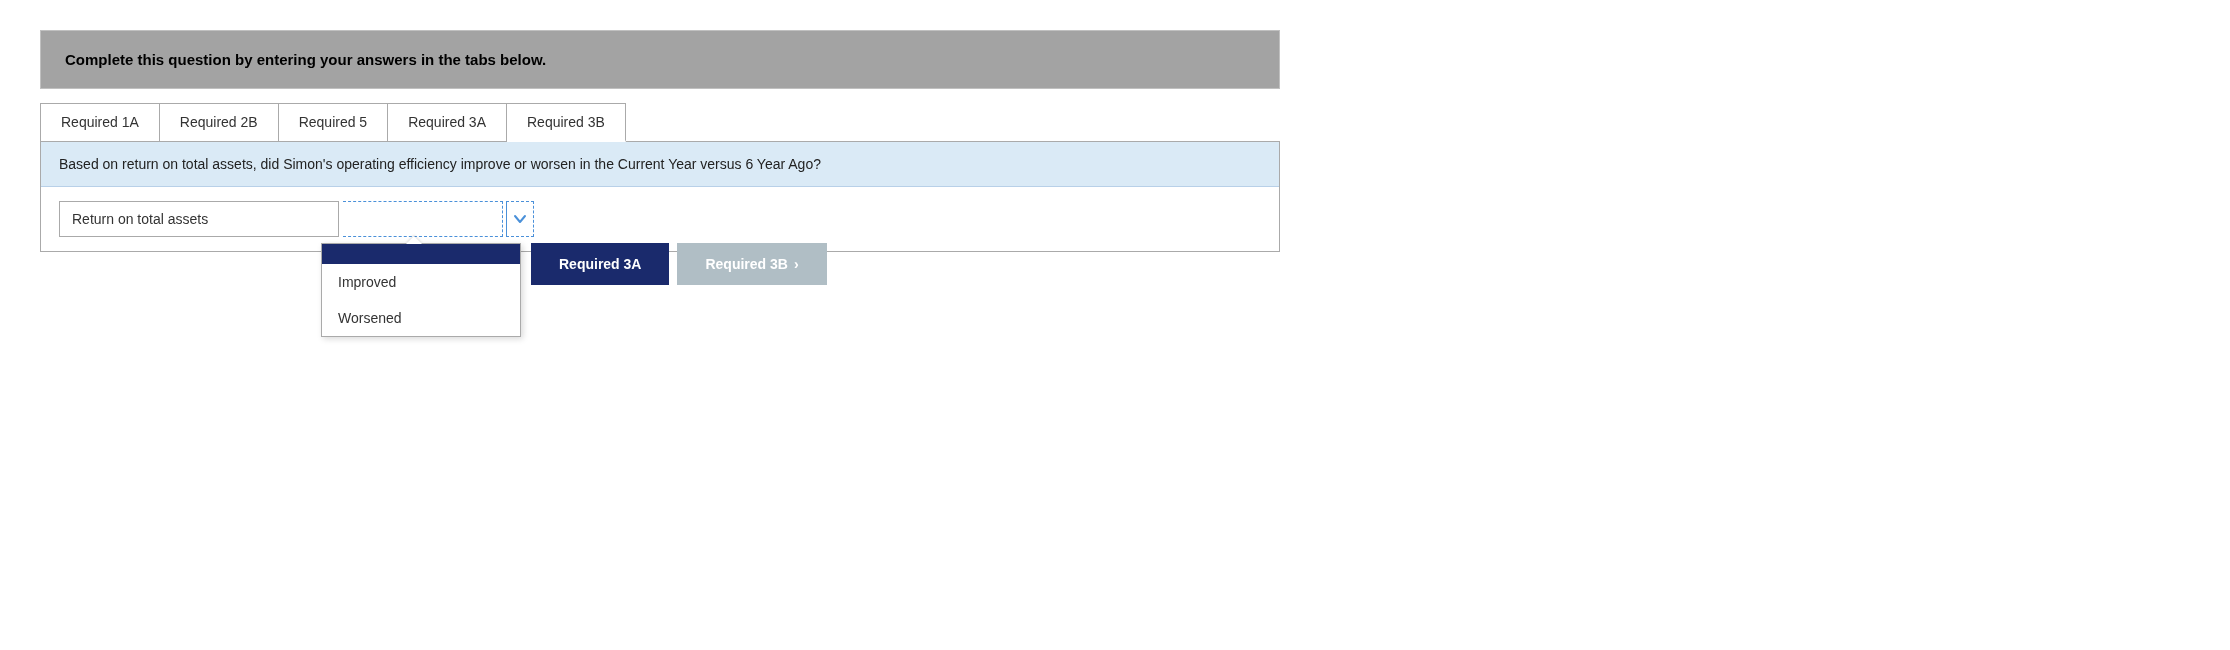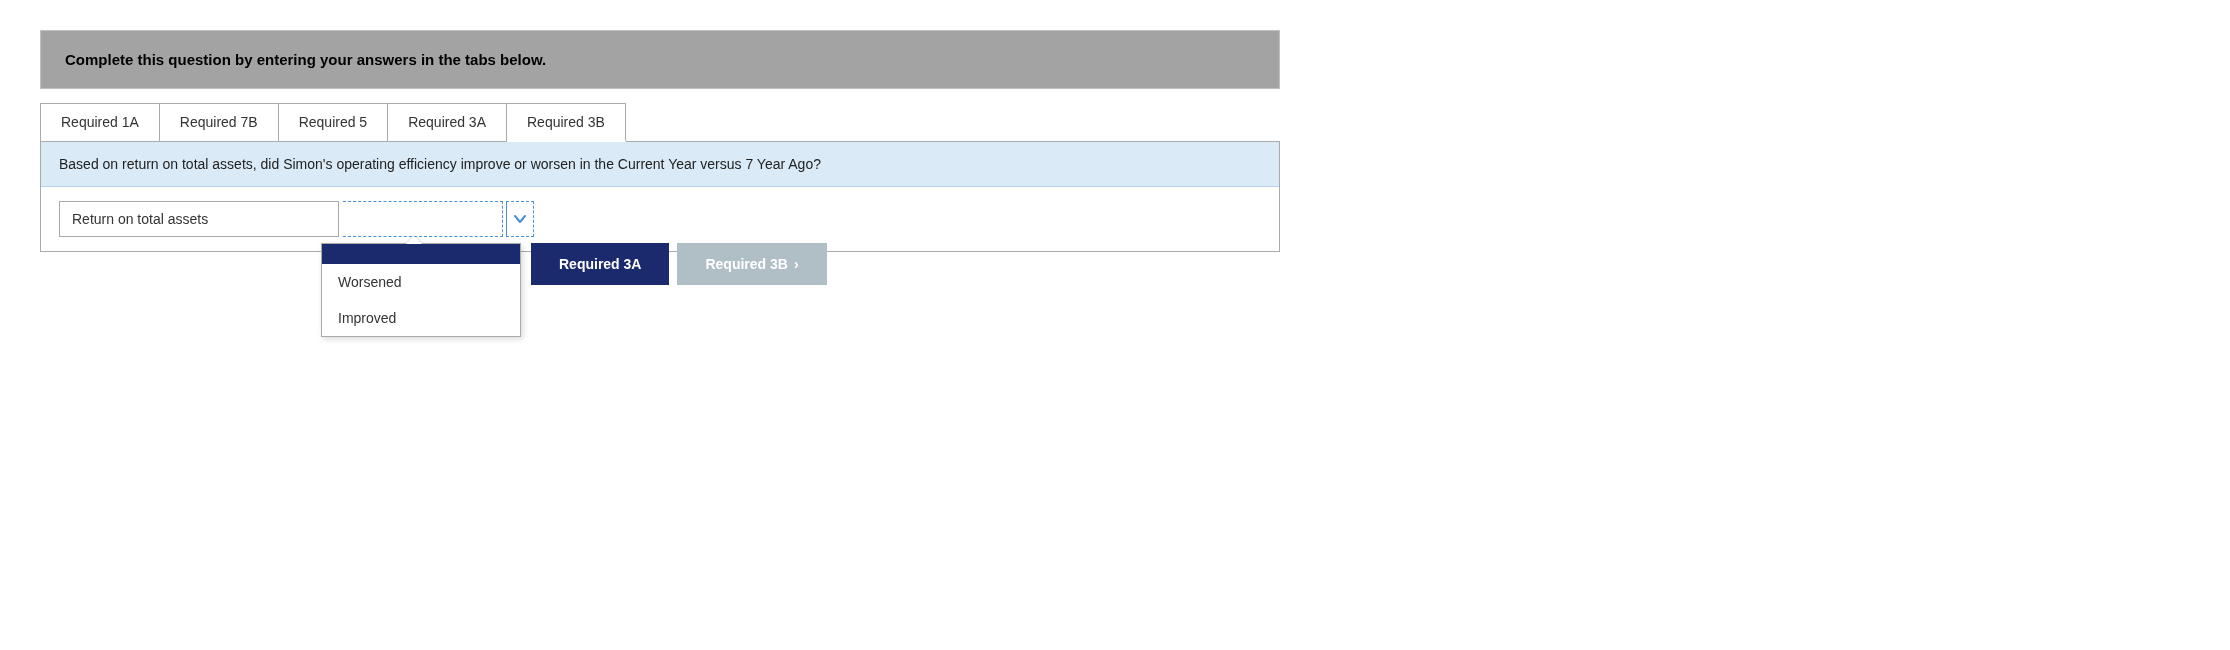--- a/index.html
+++ b/index.html
@@ -224,37 +224,37 @@
 
   <div class="instruction-banner">
     <span>Complete this question by entering your answers in the tabs below.</span>
   </div>
 
   <div class="tabs-row">
     <div class="tab">
       <span>Required 1A</span>
     </div>
     <div class="tab">
-      <span>Required 7B</span>
+      <span>Required 2B</span>
     </div>
     <div class="tab">
       <span>Required 5</span>
     </div>
     <div class="tab">
       <span>Required 3A</span>
     </div>
     <div class="tab active">
       <span>Required 3B</span>
     </div>
   </div>
 
   <div class="tab-content-area">
 
     <div class="question-bar">
-      <span>Based on return on total assets, did Simon's operating efficiency improve or worsen in the Current Year versus 7 Year Ago?</span>
+      <span>Based on return on total assets, did Simon's operating efficiency improve or worsen in the Current Year versus 6 Year Ago?</span>
     </div>
 
     <div class="field-row">
 
       <div class="field-label">
         <span>Return on total assets</span>
       </div>
 
       <div class="dropdown-input">
         <span></span>
@@ -266,24 +266,24 @@
         </svg>
       </div>
 
       <div class="dropdown-caret"></div>
 
       <div class="dropdown-menu">
         <div class="dropdown-menu-header">
           <span></span>
         </div>
         <div class="dropdown-menu-item">
-          <span>Worsened</span>
+          <span>Improved</span>
         </div>
         <div class="dropdown-menu-item">
-          <span>Improved</span>
+          <span>Worsened</span>
         </div>
       </div>
 
       <div class="nav-buttons-row">
         <button class="nav-btn-prev">
           <span>Required 3A</span>
         </button>
         <button class="nav-btn-next">
           <span class="nav-btn-next-label">Required 3B</span>
           <span>›</span>

